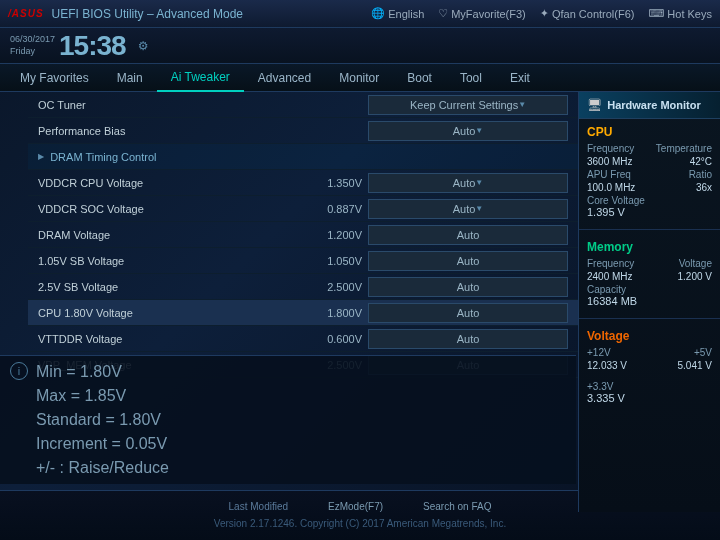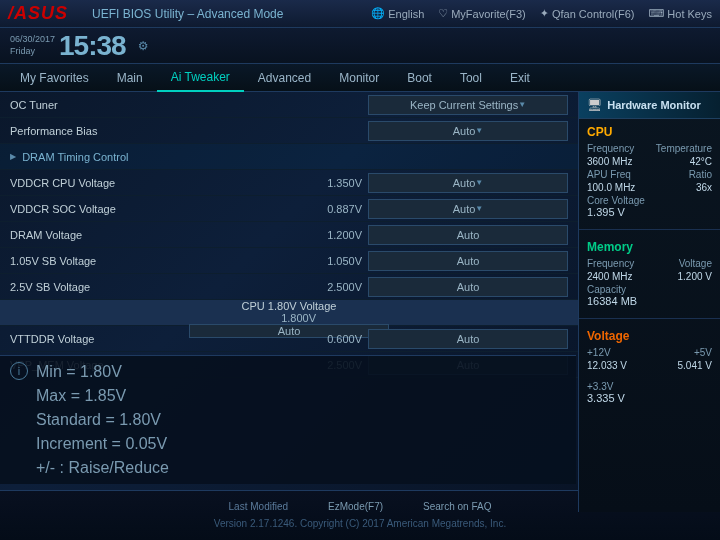--- a/index.html
+++ b/index.html
@@ -30,22 +30,22 @@
       border-bottom: 1px solid #1e3a5f;
       display: flex;
       align-items: center;
       height: 28px;
       padding: 0 8px;
     }
 
     .asus-logo {
       color: #fff;
       font-weight: bold;
-      font-size: 18px;
-      margin-right: 24px;
+      font-size: 10px;
+      margin-right: 8px;
       font-style: italic;
       letter-spacing: 1px;
     }
     .asus-logo span { color: #c00; }
 
     .top-bar-title {
       color: #7ab3d0;
       font-size: 12px;
       margin-right: auto;
     }
@@ -128,38 +128,38 @@
       z-index: 5;
       display: flex;
       height: calc(540px - 92px - 28px);
     }
 
     
     .content-panel {
       flex: 1;
       overflow: hidden;
       position: relative;
+      padding-left: 28px;
     }
 
     
     .settings-area {
       padding: 0;
     }
 
     .setting-row {
       display: flex;
       align-items: center;
       height: 26px;
       padding: 0 10px;
       border-bottom: 1px solid #0d1e2e;
     }
 
     .setting-row.selected {
       background: #1a3050;
-      flex-direction: column;
     }
 
     .setting-label {
       flex: 1;
       color: #c0d0d8;
       font-size: 11px;
     }
 
     .setting-value {
       color: #9ab5c5;

